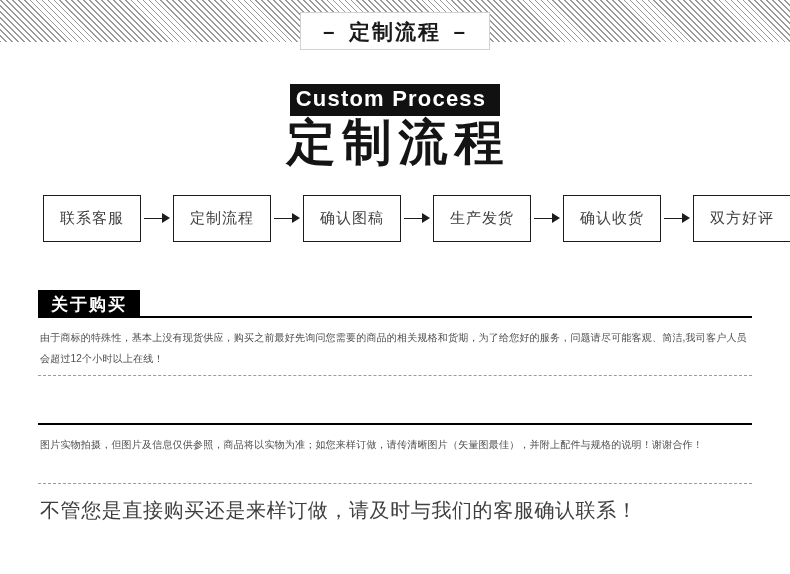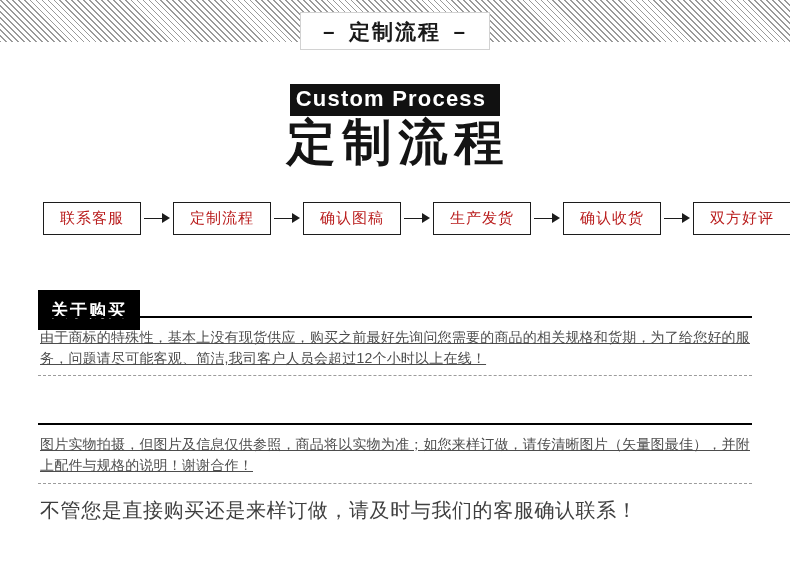--- a/index.html
+++ b/index.html
@@ -47,55 +47,55 @@
     font-size:49px;font-weight:bold;letter-spacing:7px;
     color:#141414;line-height:1.1;white-space:nowrap;
     text-indent:7px;
   }
   
   .flow{
     position:absolute;left:43px;top:202px;width:704px;height:33px;
     display:flex;align-items:center;
   }
   .step{
-    height:33px;min-width:98px;
+    height:47px;min-width:98px;
     border:1.6px solid #1c1c1c;background:#ffffff;
     box-sizing:border-box;
     display:flex;align-items:center;justify-content:center;
-    font-size:15px;color:#b91c1c;letter-spacing:1px;
+    font-size:15px;color:#404040;letter-spacing:1px;
     white-space:nowrap;flex:0 0 auto;
   }
   .arrow{
     flex:0 0 auto;width:26px;height:12px;position:relative;
     margin:0 3px;
   }
   .arrow i{
     position:absolute;left:0;top:5px;width:19px;height:1.6px;background:#1c1c1c;
   }
   .arrow b{
     position:absolute;right:0;top:0.5px;width:0;height:0;
     border-top:5.5px solid transparent;border-bottom:5.5px solid transparent;
     border-left:8px solid #1c1c1c;
   }
   
   .sec-head{position:absolute;left:38px;width:714px;height:28px;}
   .sec-badge{
-    position:absolute;left:0;top:0;height:40px;
+    position:absolute;left:0;top:0;height:28px;
     background:#000000;color:#ffffff;
     font-size:17px;font-weight:bold;letter-spacing:2px;
     display:flex;align-items:center;justify-content:center;
     padding:8px 13px;box-sizing:border-box;white-space:nowrap;
   }
   .sec-rule{
     position:absolute;left:0;right:0;bottom:0;height:2px;background:#000000;
   }
   .para{
     position:absolute;left:40px;width:714px;
-    font-size:14px;line-height:21px;color:#4d4d4d;
-    letter-spacing:0.2px;text-align:left;text-decoration:underline;
+    font-size:10px;line-height:21px;color:#4d4d4d;
+    letter-spacing:0.2px;text-align:left;
   }
   .dashed{
     position:absolute;left:38px;width:714px;height:0;
     border-top:1px dashed #9c9c9c;
   }
   .closing{
     position:absolute;left:40px;
     font-size:20px;color:#3f3f3f;letter-spacing:0.6px;line-height:20px;
   }
 </style>

